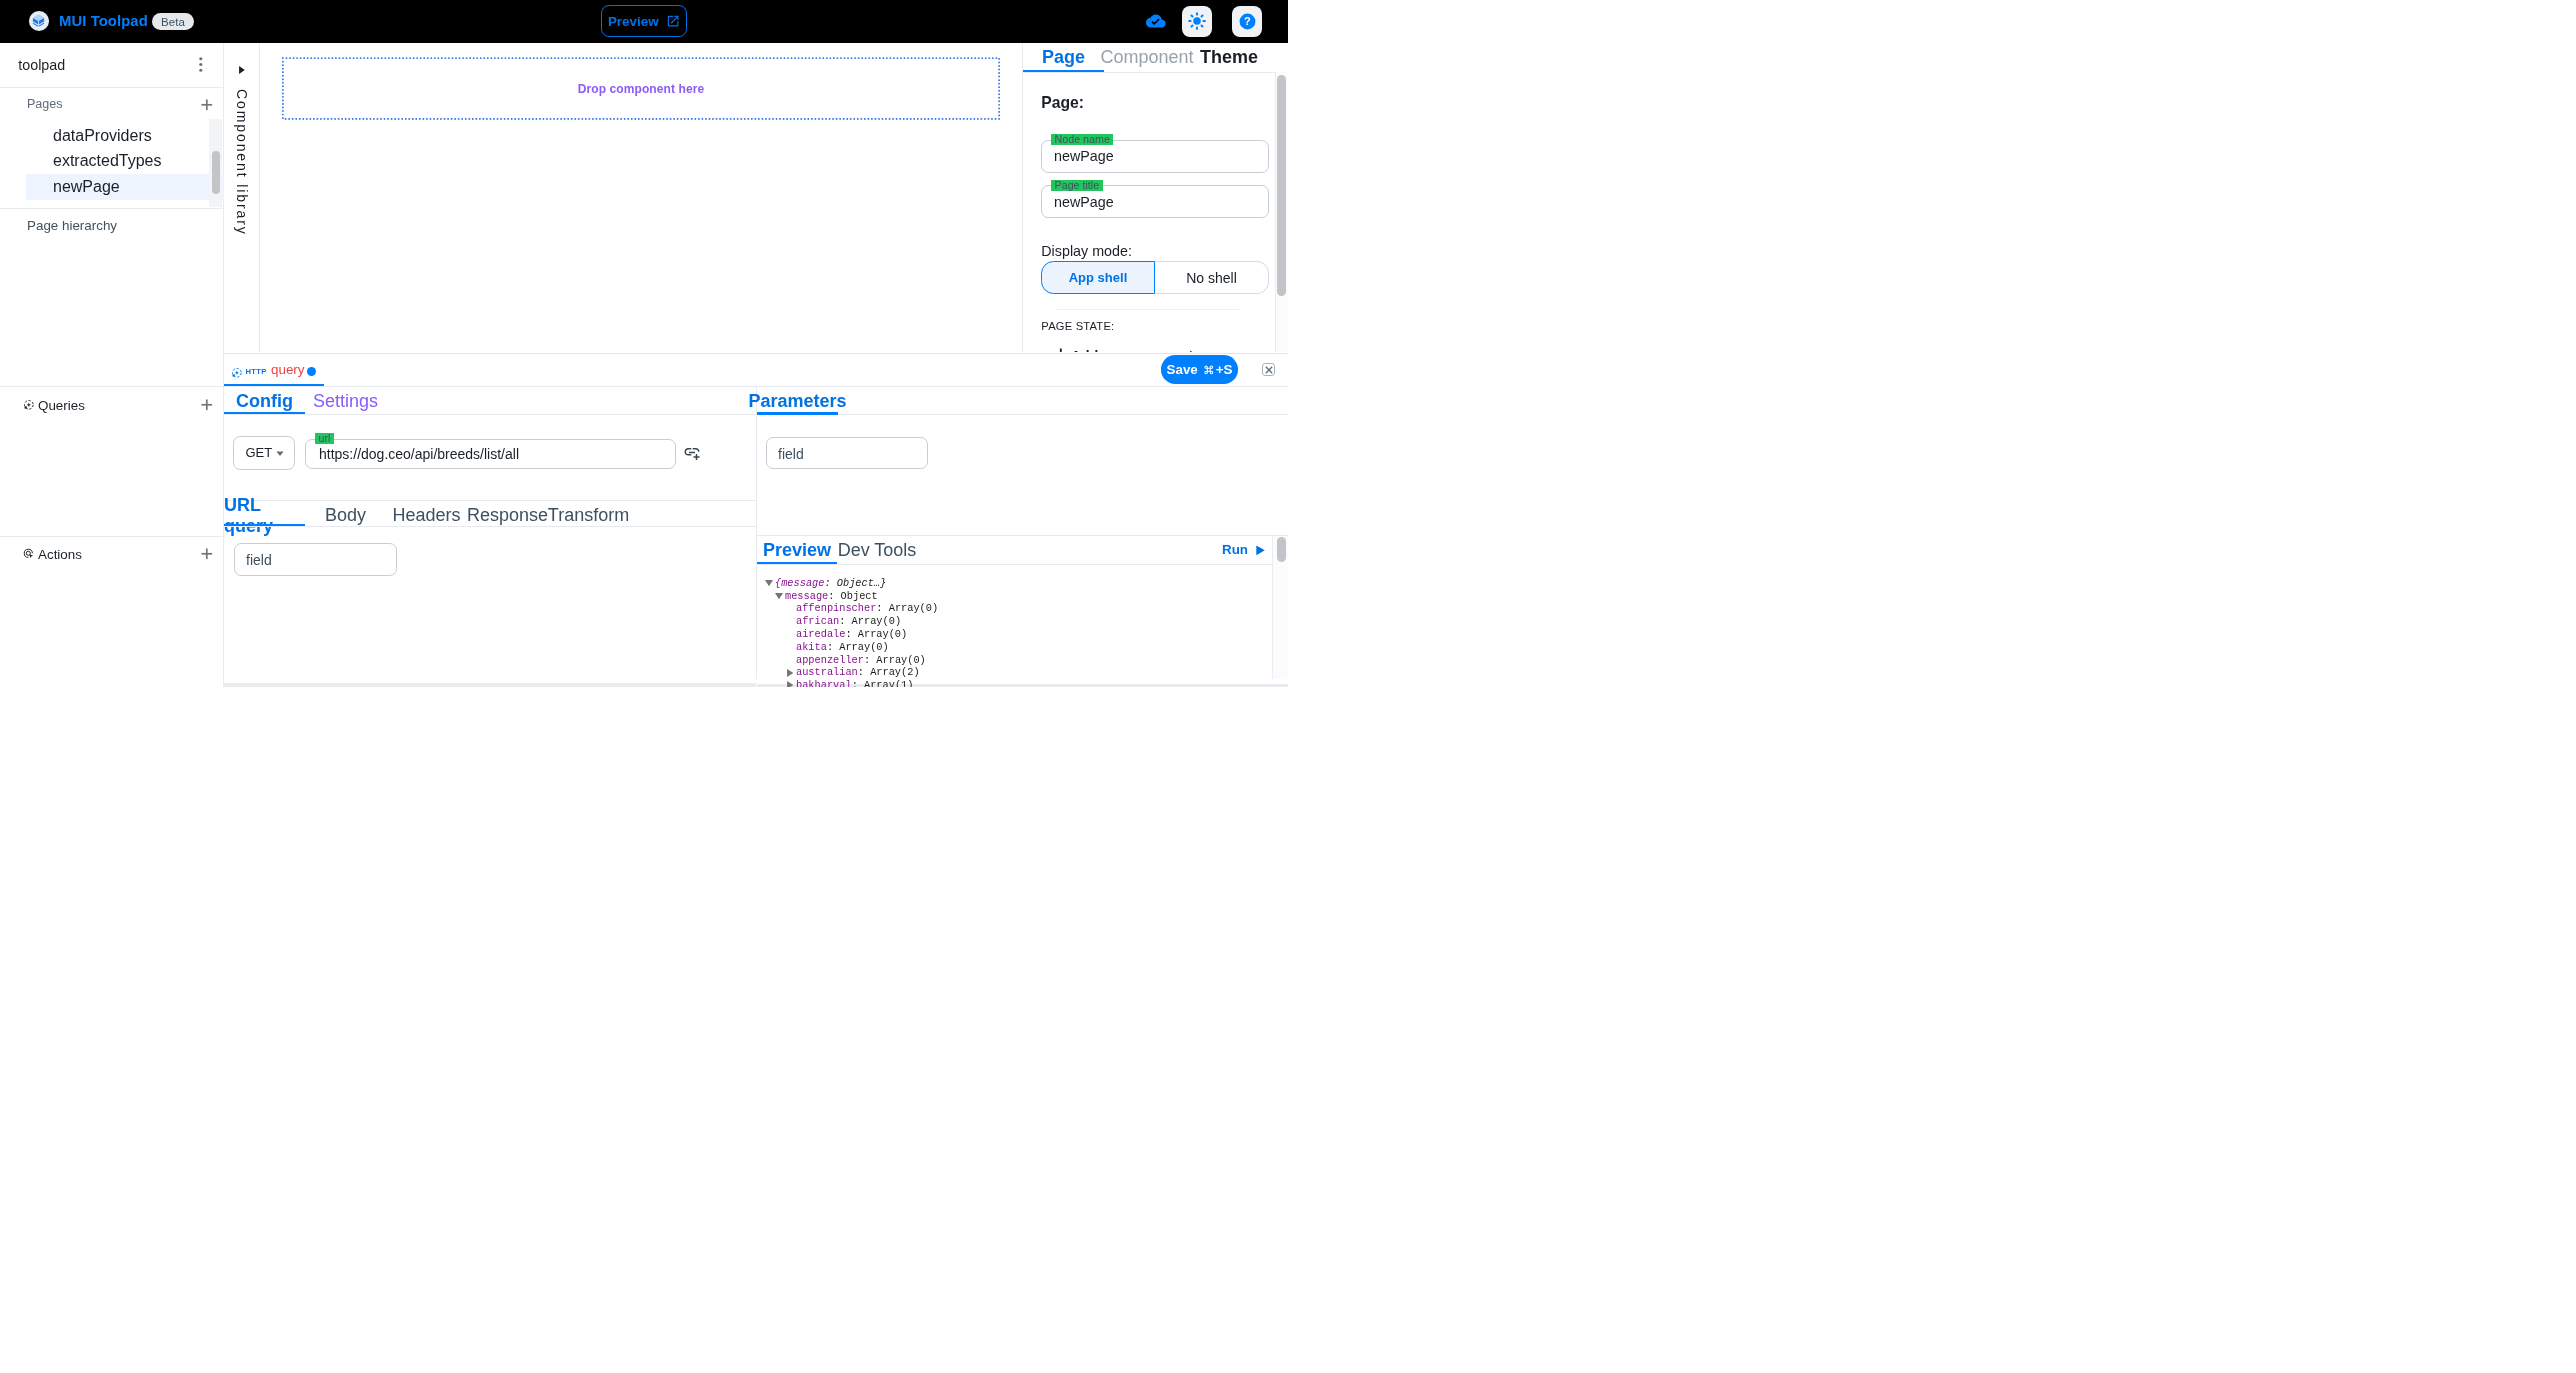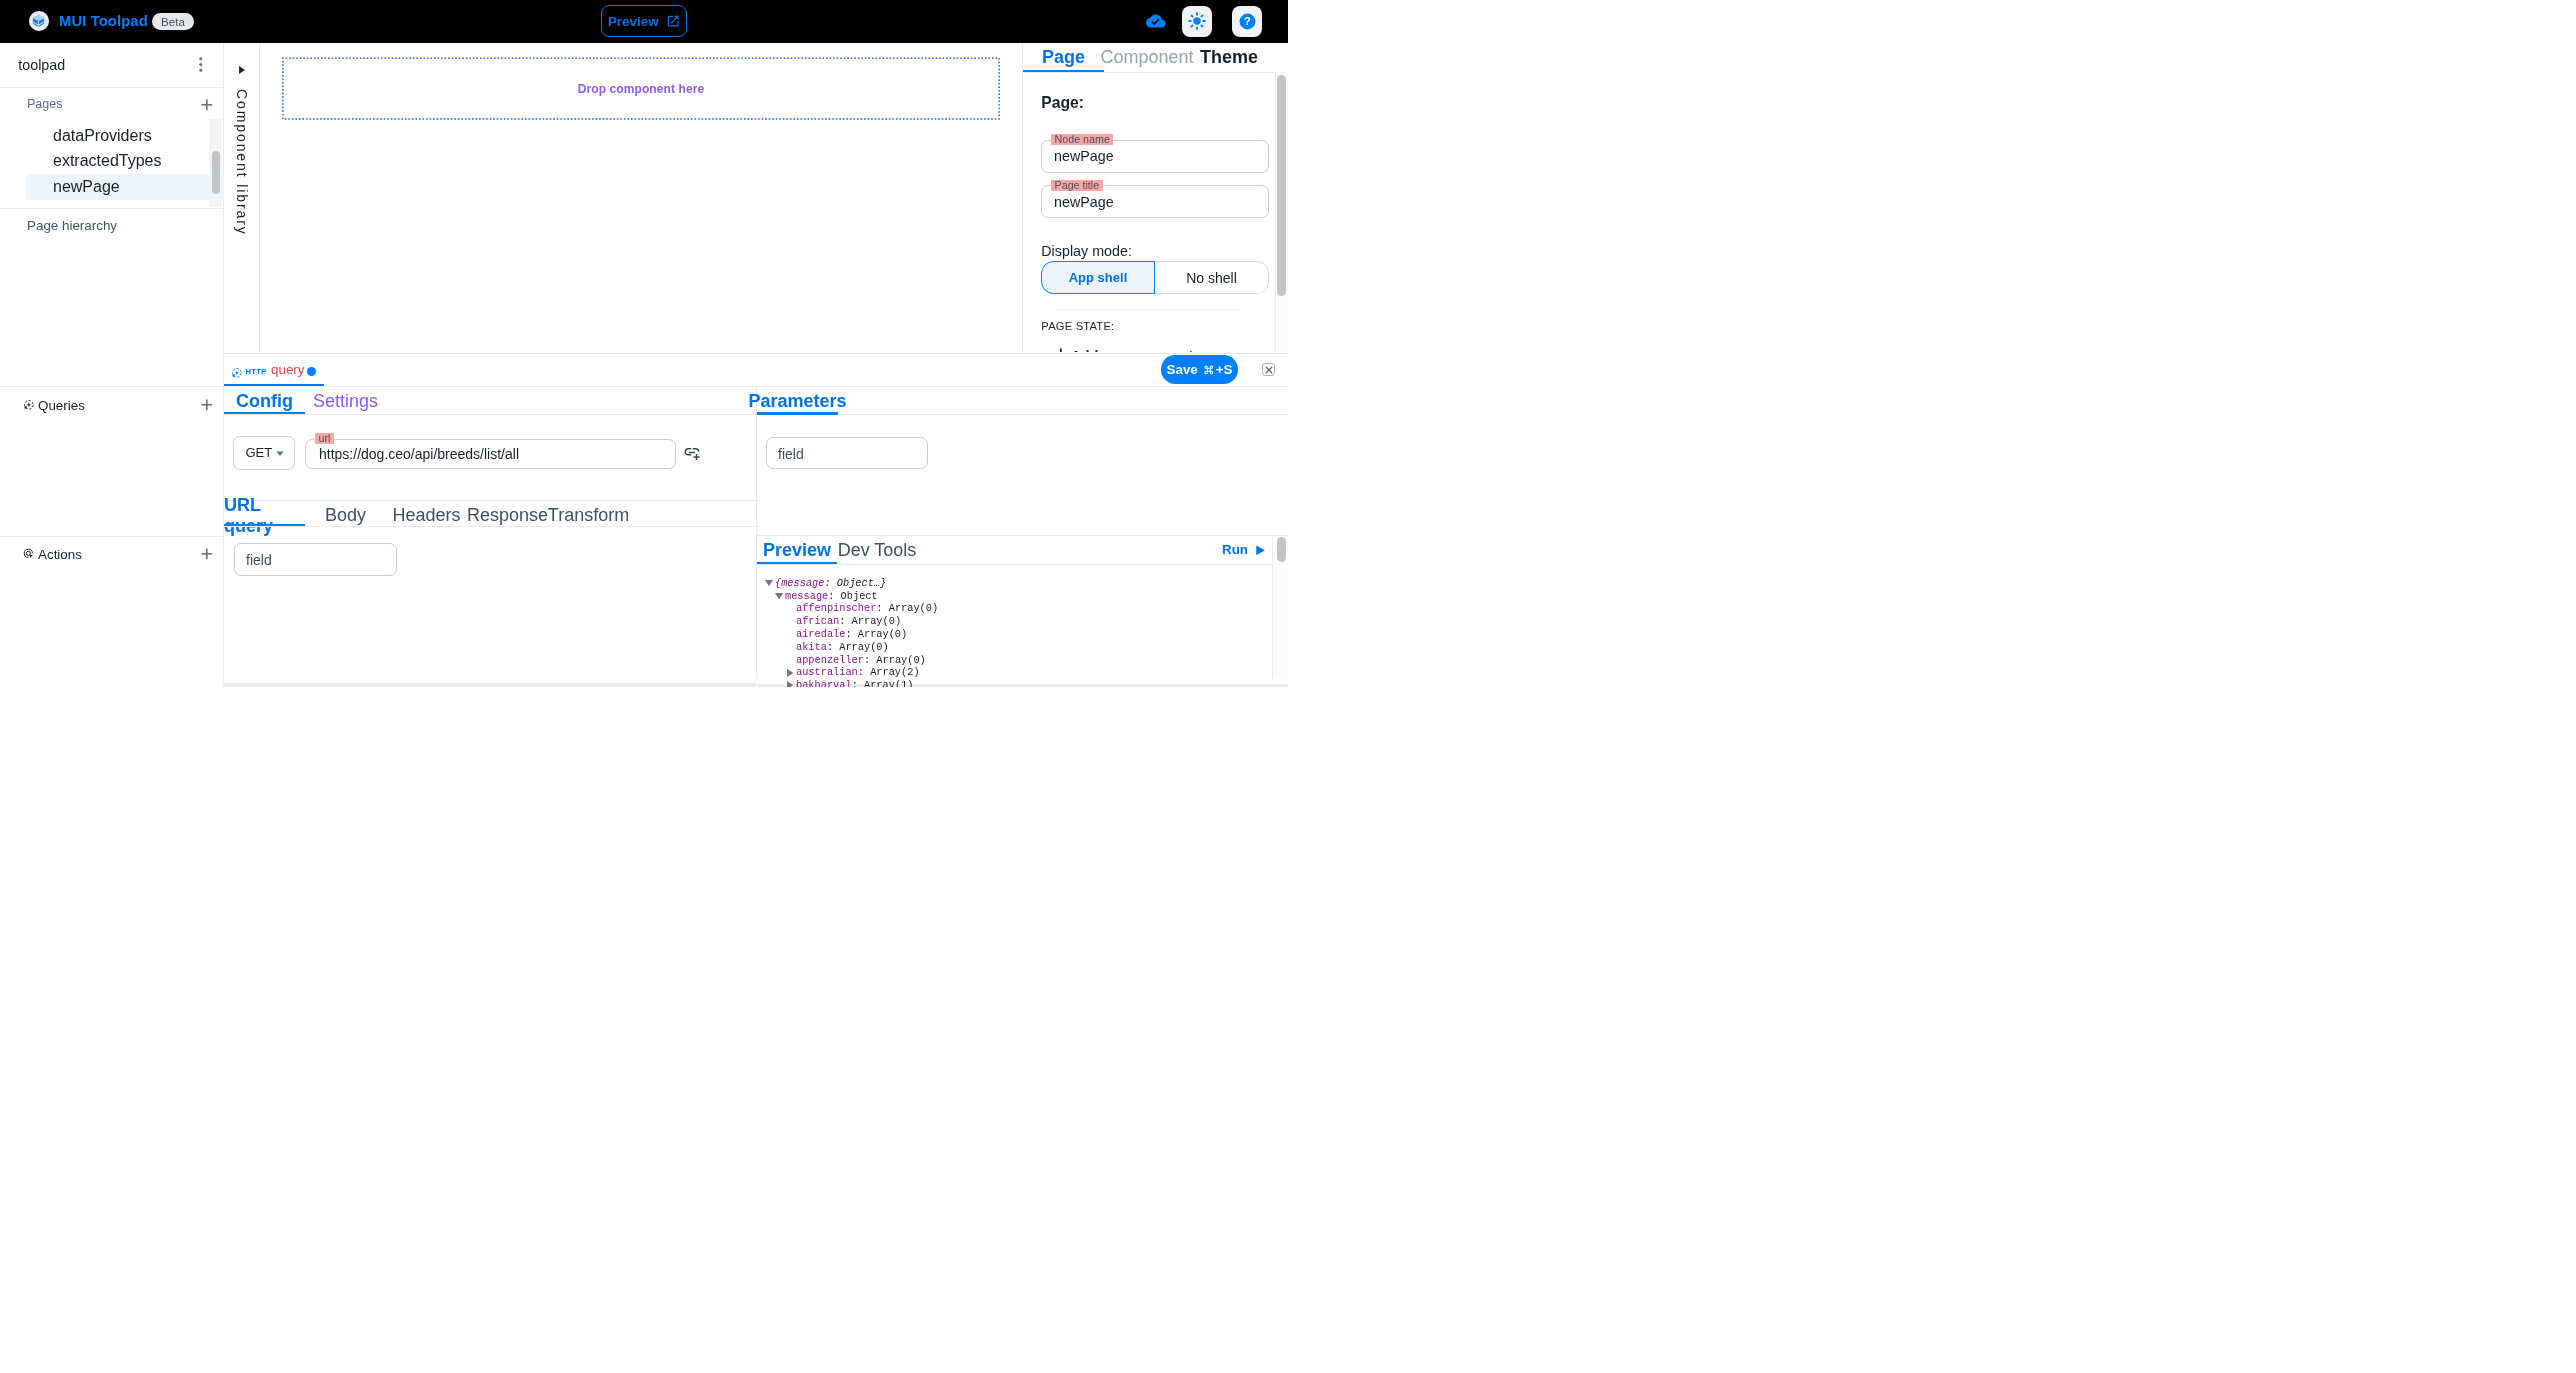--- a/index.html
+++ b/index.html
@@ -44,21 +44,21 @@
   
   #rpanel { left:1022px; top:43px; width:266px; height:309px; background:#fff; border-left:0.9px solid #E7EAEE; }
   .tabrow { position:absolute; display:flex; }
   .tab { height:29px; display:flex; align-items:center; justify-content:center; font-size:18px; font-weight:500; }
   .tabsel, .tabbold { font-weight:600; }
   .tabsel { color:#0072E5; }
   .indicator { position:absolute; background:#007FFF; height:2.7px; }
   .hdiv { position:absolute; background:#E7EAEE; height:0.9px; }
   .vdiv { position:absolute; background:#E7EAEE; width:0.9px; }
   .outfield { position:absolute; border:0.9px solid #C6CDD4; border-radius:7.2px; background:#fff; }
-  .flabel { position:absolute; font-size:10.7px; color:#42505F; background:#fca5a5; padding:0 3.6px; line-height:10.7px; }
+  .flabel { position:absolute; font-size:10.7px; color:#42505F; background:#22c55e; padding:0 3.6px; line-height:10.7px; }
   .fvalue { position:absolute; font-size:14.3px; color:#1A2027; }
 
   
   .track { position:absolute; background:#FBFCFD; }
   .thumb { position:absolute; background:#C2C4C8; border-radius:4.5px; }
 
   
   #bpanel { left:224px; top:353px; width:1064px; height:334px; background:#fff; border-top:0.9px solid #E3E7EA; }
 
   .mono { font-family:"Liberation Mono", monospace; font-size:10.3px; line-height:13px; white-space:pre; }

